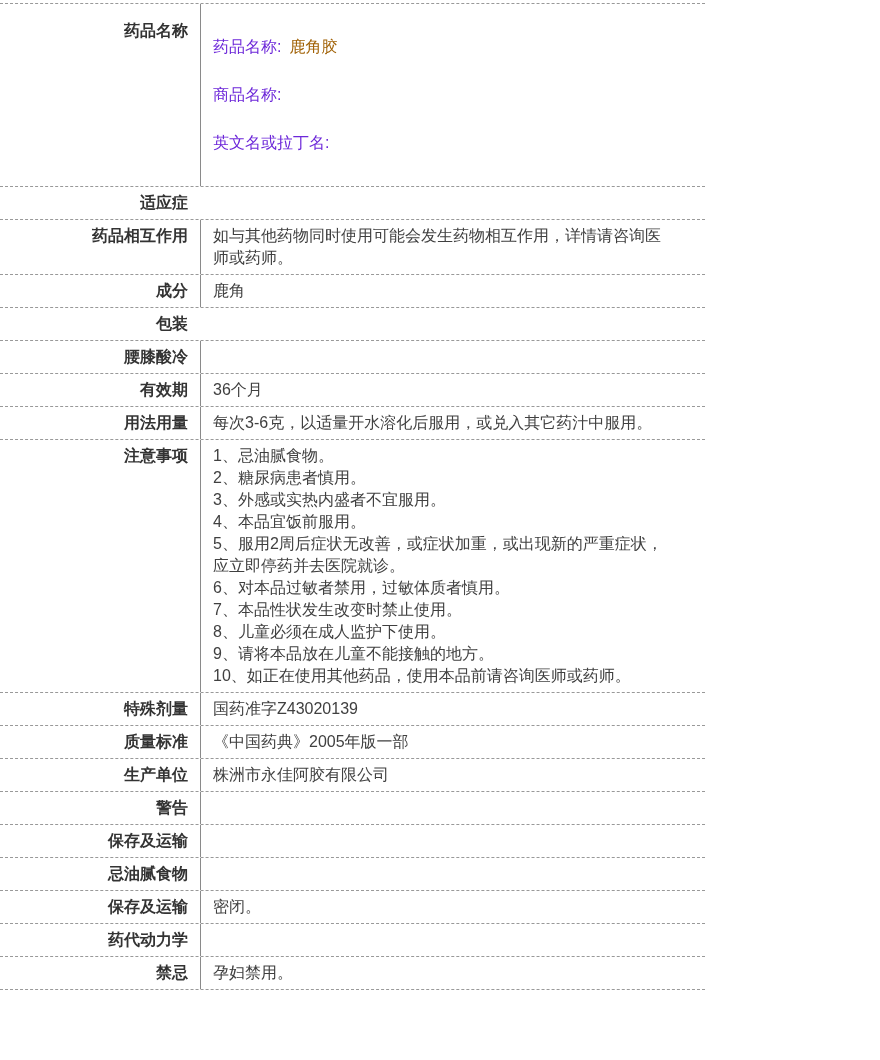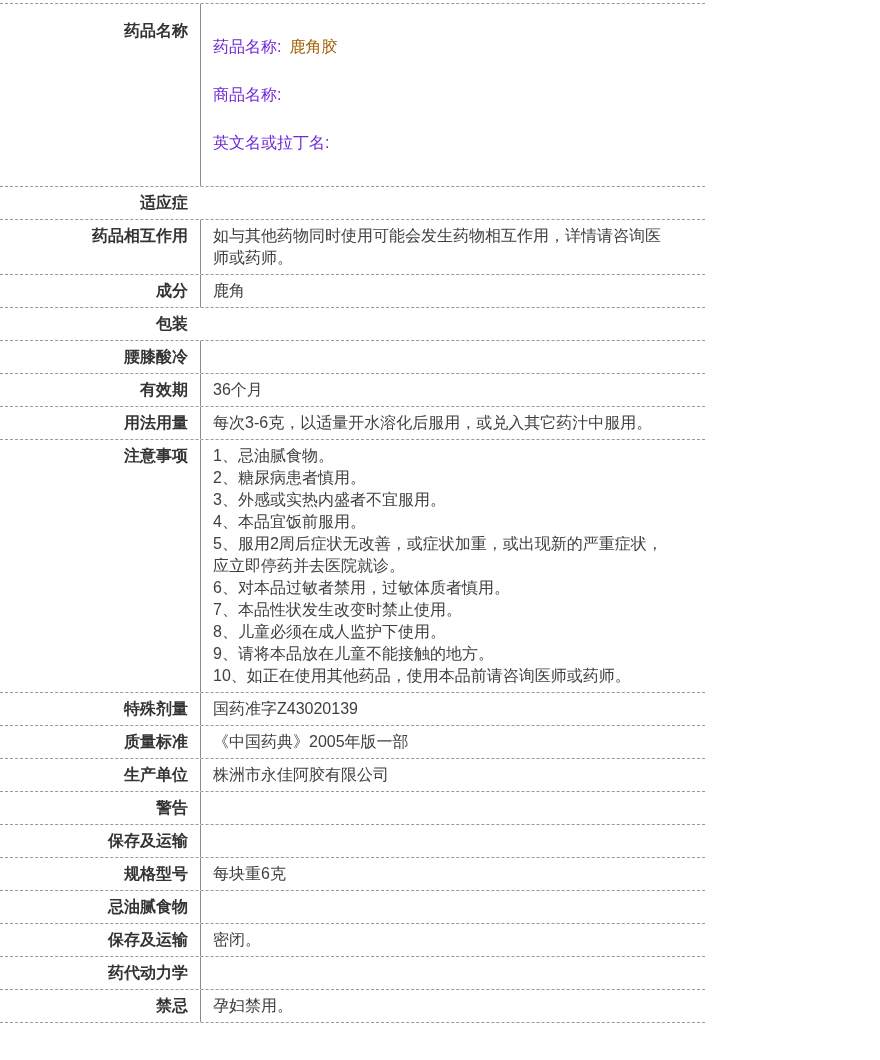--- a/index.html
+++ b/index.html
@@ -144,24 +144,20 @@
   <div class="row">
     <div class="cell label">警告</div>
     <div class="cell value"></div>
   </div>
 
   <div class="row">
     <div class="cell label">保存及运输</div>
     <div class="cell value"></div>
   </div>
 
-  <div class="row">
-    <div class="cell label">规格型号</div>
-    <div class="cell value">每块重6克</div>
-  </div>
 
   <div class="row">
     <div class="cell label">忌油腻食物</div>
     <div class="cell value"></div>
   </div>
 
   <div class="row">
     <div class="cell label">保存及运输</div>
     <div class="cell value">密闭。</div>
   </div>

